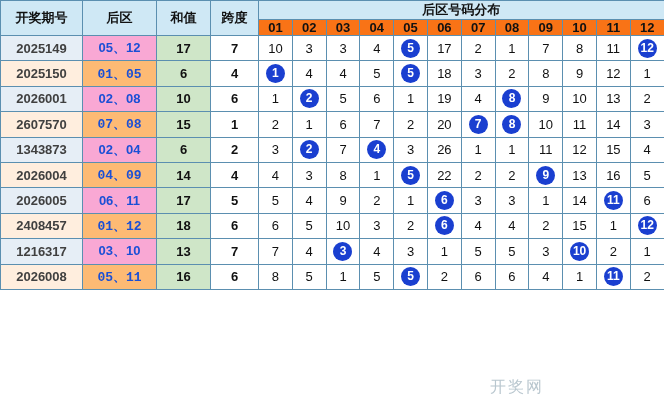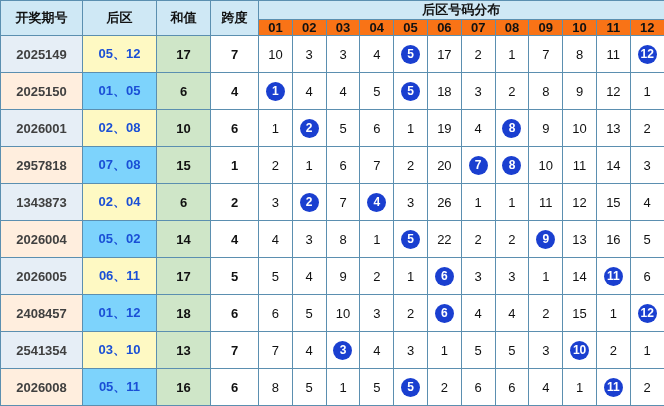--- a/index.html
+++ b/index.html
@@ -9,21 +9,21 @@
   body {
     width: 664px;
     height: 406px;
     background: #ffffff;
     font-family: "Liberation Sans", sans-serif;
     overflow: hidden;
   }
   #lottery-table {
     border-collapse: collapse;
     width: 664px;
-    height: 406px;
+    height: 290px;
     table-layout: fixed;
     border-radius: 30px;
   }
   #lottery-table td, #lottery-table th {
     border: 1px solid #5b8fb0;
     text-align: center;
     vertical-align: middle;
     font-size: 13px;
     padding: 0;
   }
@@ -42,21 +42,21 @@
   }
   
   .col-issue {
     background: #e6eef6;
     font-weight: bold;
     font-size: 13.5px;
     color: #404040;
   }
   
   .col-back {
-    background: #fef9c3;
+    background: #f9a8d4;
     color: #1a4fd6;
     font-weight: bold;
     font-size: 13px;
   }
   
   .col-sum {
     background: #cfe6c8;
     font-weight: bold;
     font-size: 13.5px;
     color: #111111;
@@ -72,21 +72,22 @@
   .cell-num {
     background: #ffffff;
     color: #111111;
     font-size: 13px;
   }
   
   .col-issue.alt {
     background: #ffeede;
   }
   .col-back.altb {
-    background: #7dd3fc;
+    background: #fdba74;
+    font-family: Liberation Mono, monospace;
   }
   .ball {
     display: inline-block;
     width: 19px;
     height: 19px;
     line-height: 19px;
     border-radius: 50%;
     background: #1a3fd0;
     color: #ffffff;
     font-weight: bold;
@@ -192,21 +193,21 @@
           <td class="cell-num">1</td>
           <td class="cell-num">19</td>
           <td class="cell-num">4</td>
           <td class="cell-num"><span class="ball">8</span></td>
           <td class="cell-num">9</td>
           <td class="cell-num">10</td>
           <td class="cell-num">13</td>
           <td class="cell-num">2</td>
         </tr>
         <tr>
-          <td class="col-issue alt">2957818</td>
+          <td class="col-issue alt">2607570</td>
           <td class="col-back altb">07、08</td>
           <td class="col-sum">15</td>
           <td class="col-span">1</td>
           <td class="cell-num">2</td>
           <td class="cell-num">1</td>
           <td class="cell-num">6</td>
           <td class="cell-num">7</td>
           <td class="cell-num">2</td>
           <td class="cell-num">20</td>
           <td class="cell-num"><span class="ball">7</span></td>
@@ -229,21 +230,21 @@
           <td class="cell-num">26</td>
           <td class="cell-num">1</td>
           <td class="cell-num">1</td>
           <td class="cell-num">11</td>
           <td class="cell-num">12</td>
           <td class="cell-num">15</td>
           <td class="cell-num">4</td>
         </tr>
         <tr>
           <td class="col-issue alt">2026004</td>
-          <td class="col-back altb">05、02</td>
+          <td class="col-back altb">04、09</td>
           <td class="col-sum">14</td>
           <td class="col-span">4</td>
           <td class="cell-num">4</td>
           <td class="cell-num">3</td>
           <td class="cell-num">8</td>
           <td class="cell-num">1</td>
           <td class="cell-num"><span class="ball">5</span></td>
           <td class="cell-num">22</td>
           <td class="cell-num">2</td>
           <td class="cell-num">2</td>
@@ -282,21 +283,21 @@
           <td class="cell-num">2</td>
           <td class="cell-num"><span class="ball">6</span></td>
           <td class="cell-num">4</td>
           <td class="cell-num">4</td>
           <td class="cell-num">2</td>
           <td class="cell-num">15</td>
           <td class="cell-num">1</td>
           <td class="cell-num"><span class="ball">12</span></td>
         </tr>
         <tr>
-          <td class="col-issue">2541354</td>
+          <td class="col-issue">1216317</td>
           <td class="col-back">03、10</td>
           <td class="col-sum">13</td>
           <td class="col-span">7</td>
           <td class="cell-num">7</td>
           <td class="cell-num">4</td>
           <td class="cell-num"><span class="ball">3</span></td>
           <td class="cell-num">4</td>
           <td class="cell-num">3</td>
           <td class="cell-num">1</td>
           <td class="cell-num">5</td>
@@ -319,13 +320,14 @@
           <td class="cell-num">2</td>
           <td class="cell-num">6</td>
           <td class="cell-num">6</td>
           <td class="cell-num">4</td>
           <td class="cell-num">1</td>
           <td class="cell-num"><span class="ball">11</span></td>
           <td class="cell-num">2</td>
         </tr>
       </tbody>
 </table>
+<div class="wm">开奖网</div>
 </div>
 
 </body></html>

